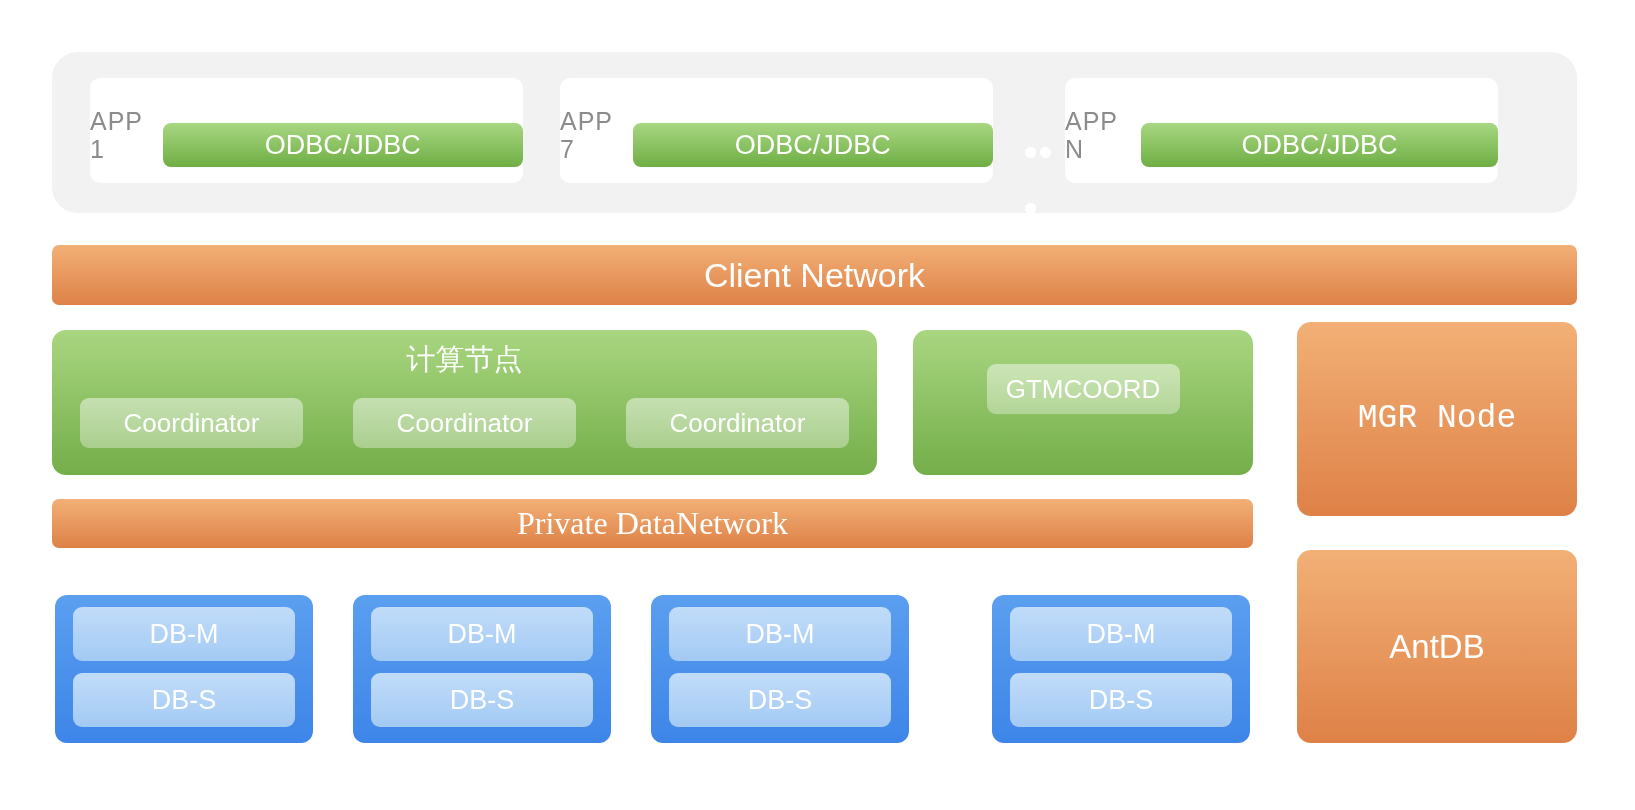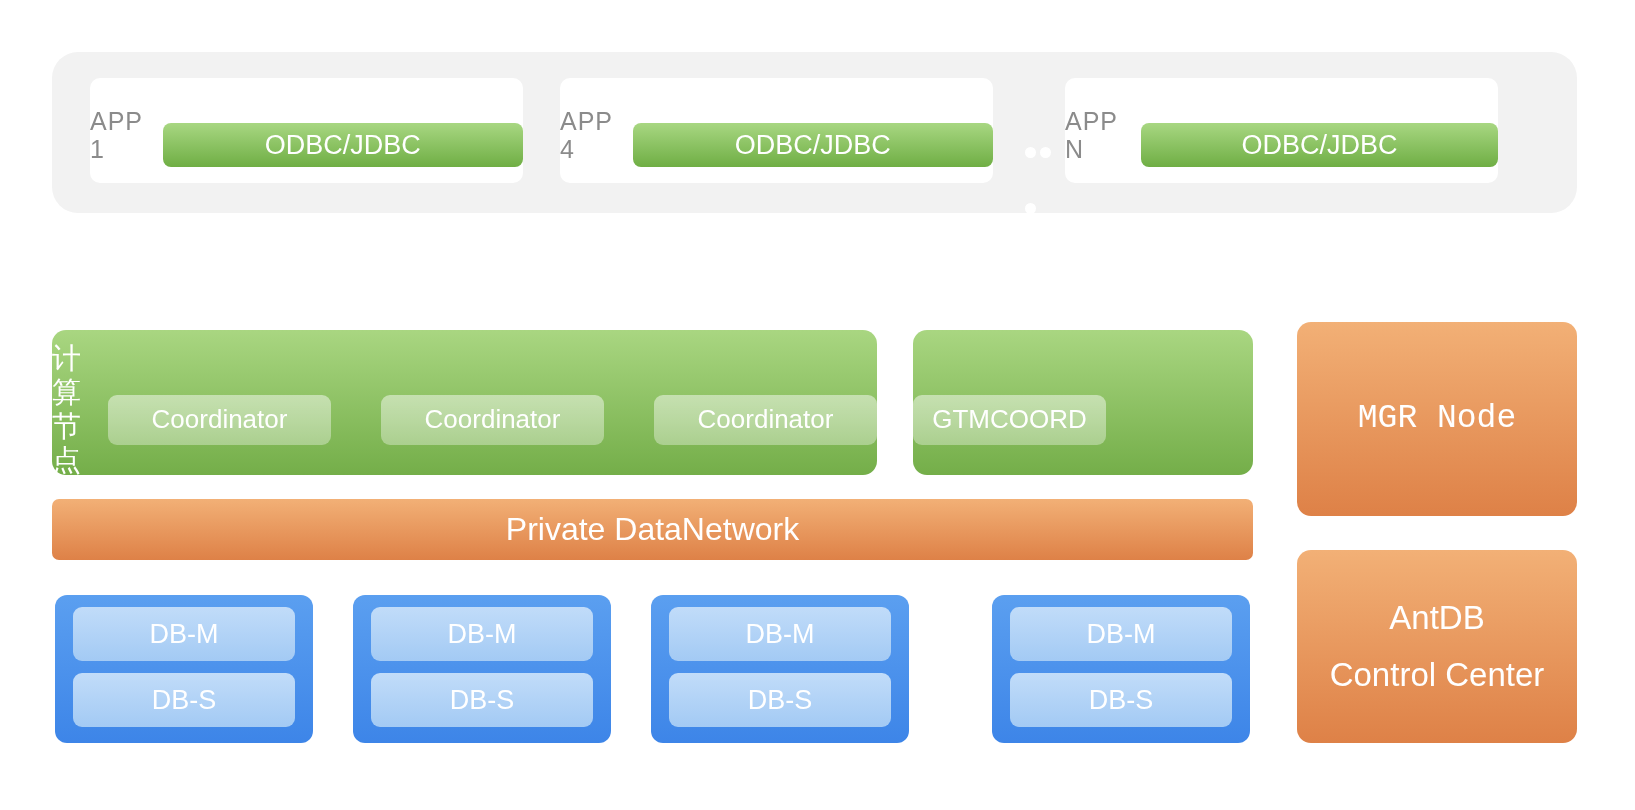--- a/index.html
+++ b/index.html
@@ -18,26 +18,26 @@
             background:linear-gradient(180deg,#A8D782 0%,#6FAE44 100%);
             color:#ffffff;font-size:27px;display:flex;align-items:center;justify-content:center;}
   .dot{position:absolute;width:11px;height:11px;border-radius:50%;background:#ffffff;}
   .dot.d1{left:973px;top:95px;} .dot.d2{left:988px;top:95px;} .dot.d3{left:973px;top:151px;}
 
   
   .net-bar{position:absolute;border-radius:7px;color:#ffffff;
            background:linear-gradient(180deg,#F2B076 0%,#DE8147 100%);
            display:flex;align-items:center;justify-content:center;}
   .client-network{left:52px;top:245px;width:1525px;height:60px;font-size:34px;}
-  .private-network{left:52px;top:499px;width:1201px;height:61px;font-size:32px;}
+  .private-network{left:52px;top:499px;width:1201px;height:49px;font-size:32px;font-family:Liberation Serif, serif;}
 
   
   .green-box{position:absolute;top:330px;height:145px;border-radius:14px;
              background:linear-gradient(180deg,#A9D681 0%,#74AE49 100%);
-             box-sizing:border-box;padding-top:12px;display:flex;flex-direction:row;align-items:center;}
+             box-sizing:border-box;padding-top:12px;display:flex;flex-direction:column;align-items:center;}
   .compute-box{left:52px;width:825px;}
   .gtm-box{left:913px;width:340px;}
   .green-title{color:#ffffff;font-size:29px;line-height:34px;}
   .sub-btn-row{margin-top:22px;display:flex;gap:50px;justify-content:center;}
   .green-sub-btn{height:50px;border-radius:9px;color:#ffffff;font-size:26px;
                  background:linear-gradient(180deg,rgba(255,255,255,0.48),rgba(255,255,255,0.34));
                  display:flex;align-items:center;justify-content:center;}
   .coord-btn{width:223px;}
   .gtm-btn{width:193px;}
 
@@ -62,32 +62,35 @@
 <body>
 
 <div class="canvas">
 
   <section class="apps-bar">
     <div class="app-card c1">
       <div class="app-title">APP 1</div>
       <div class="odbc-btn">ODBC/JDBC</div>
     </div>
     <div class="app-card c2">
-      <div class="app-title">APP 4</div>
+      <div class="app-title">APP 7</div>
       <div class="odbc-btn">ODBC/JDBC</div>
     </div>
     <div class="app-card c3">
       <div class="app-title">APP N</div>
       <div class="odbc-btn">ODBC/JDBC</div>
     </div>
     <span class="dot d1"></span>
     <span class="dot d2"></span>
     <span class="dot d3"></span>
   </section>
 
+  <div class="net-bar client-network">
+    <span>Client Network</span>
+  </div>
 
   <section class="green-box compute-box">
     <div class="green-title">计算节点</div>
     <div class="sub-btn-row">
       <div class="green-sub-btn coord-btn">Coordinator</div>
       <div class="green-sub-btn coord-btn">Coordinator</div>
       <div class="green-sub-btn coord-btn">Coordinator</div>
     </div>
   </section>
 
@@ -117,16 +120,15 @@
     <div class="db-btn">DB-M</div>
     <div class="db-btn">DB-S</div>
   </section>
   <section class="db-group g4">
     <div class="db-btn">DB-M</div>
     <div class="db-btn">DB-S</div>
   </section>
 
   <div class="orange-box cc-box">
     <span>AntDB</span>
-    <span>Control Center</span>
   </div>
 
 </div>
 
 </body></html>

